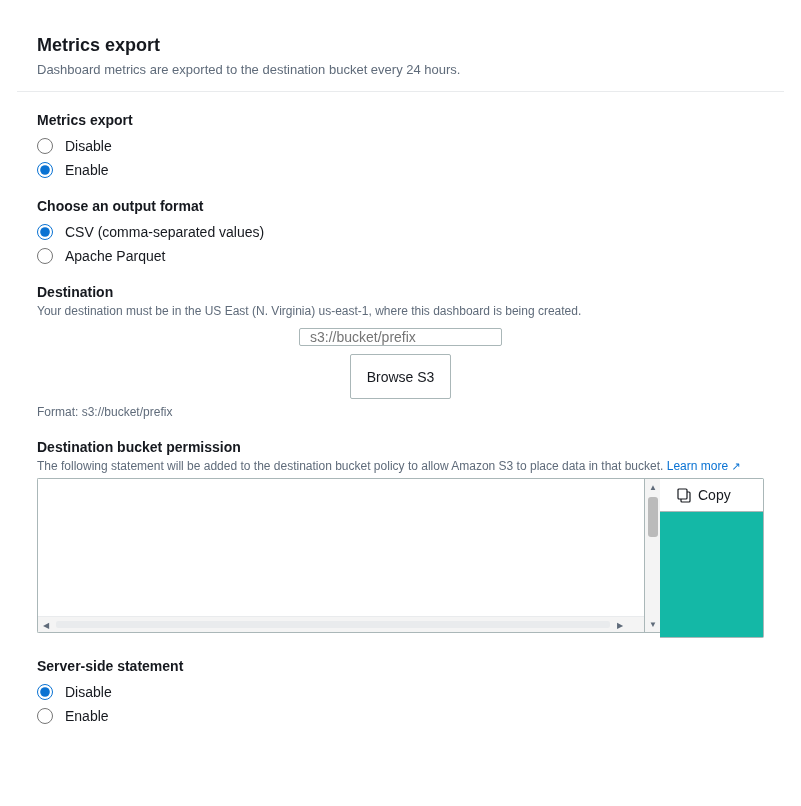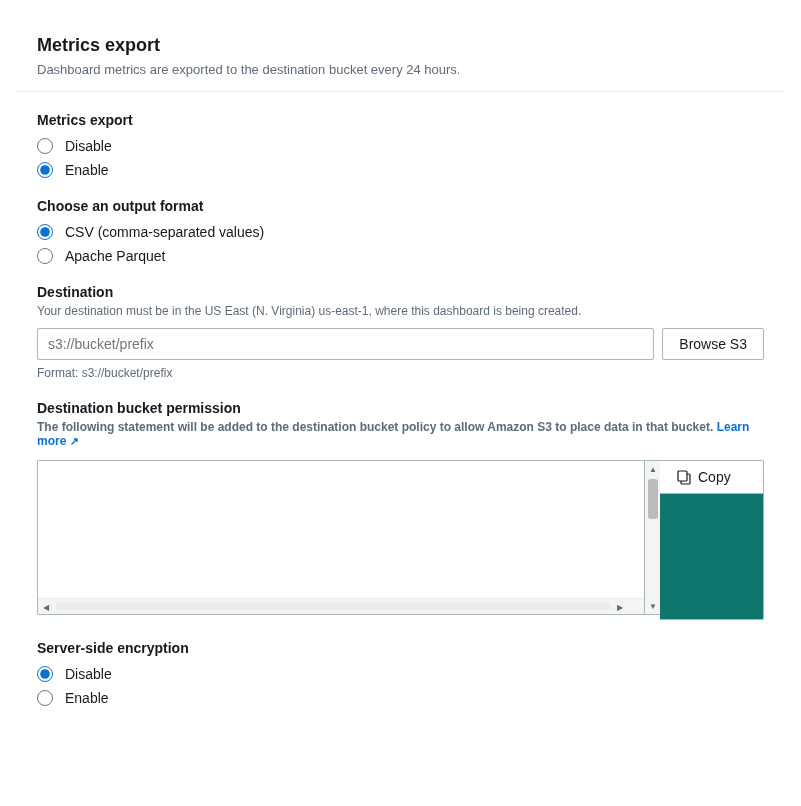--- a/index.html
+++ b/index.html
@@ -96,36 +96,37 @@
     .destination-hint {
       font-size: 12px;
       color: #5f6b7a;
       margin-bottom: 10px;
     }
 
     .destination-input-row {
       display: flex;
       gap: 8px;
       align-items: center;
+      flex-direction: column;
     }
 
     .destination-input {
       flex: 1;
       height: 32px;
       border: 1px solid #aab7b8;
       border-radius: 2px;
       padding: 0 10px;
       font-size: 14px;
       color: #aab7b8;
       outline: none;
       background: #fff;
     }
 
     .browse-btn {
-      height: 32px;
+      height: 45px;
       padding: 0 16px;
       background: #fff;
       border: 1px solid #aab7b8;
       border-radius: 2px;
       font-size: 14px;
       color: #16191f;
       cursor: pointer;
       white-space: nowrap;
     }
 
@@ -142,22 +143,21 @@
     .permission-title {
       font-size: 14px;
       font-weight: 700;
       color: #16191f;
       margin-bottom: 4px;
     }
 
     .permission-desc {
       font-size: 12px;
       color: #5f6b7a;
-      margin-bottom: 12px;
-      font-weight: bold;
+      margin-bottom: 5px;
     }
 
     .learn-more-link {
       color: #0972d3;
       text-decoration: none;
     }
 
     .external-icon {
       font-size: 11px;
       color: #0972d3;
@@ -371,34 +371,34 @@
           </div>
           <div class="right-panel">
             <div class="v-arrow" style="background:#f4f4f4;">▲</div>
             <div class="right-v-track">
               <div class="right-v-thumb"></div>
             </div>
             <div class="v-arrow" style="background:#f4f4f4;">▼</div>
           </div>
         </div>
 
-        <div style="border: 1px solid #aab7b8; border-left: none; border-radius: 0 2px 2px 0; width: 104px; background:#0f766e; display:flex; align-items:flex-start;">
+        <div style="border: 1px solid #aab7b8; border-left: none; border-radius: 0 2px 2px 0; width: 104px; background:#14b8a6; display:flex; align-items:flex-start;">
           <button class="copy-btn" style="width:100%; border-bottom: 1px solid #aab7b8;">
             <svg class="copy-icon-svg" viewBox="0 0 16 16" fill="none" xmlns="http://www.w3.org/2000/svg">
               <rect x="5" y="5" width="9" height="10" rx="1" stroke="#16191f" stroke-width="1.2" fill="none"></rect>
               <rect x="2" y="2" width="9" height="10" rx="1" stroke="#16191f" stroke-width="1.2" fill="#fff"></rect>
             </svg>
             <span>Copy</span>
           </button>
         </div>
       </div>
     </div>
 
     <div class="encryption-section">
-      <div class="encryption-title">Server-side encryption</div>
+      <div class="encryption-title">Server-side statement</div>
       <div class="radio-group">
         <label class="radio-item">
           <input type="radio" class="radio-input" name="encryption" checked="" style="">
           <span class="radio-label">Disable</span>
         </label>
         <label class="radio-item">
           <input type="radio" class="radio-input" name="encryption" style="">
           <span class="radio-label">Enable</span>
         </label>
       </div>

